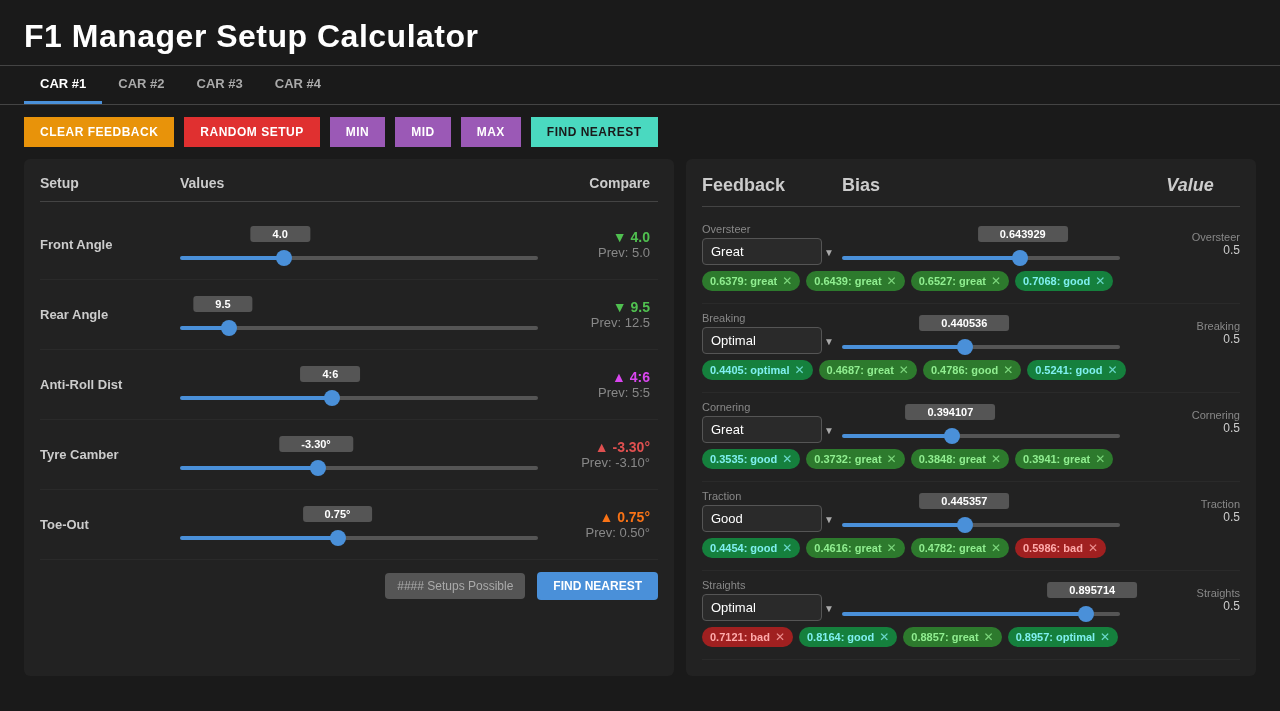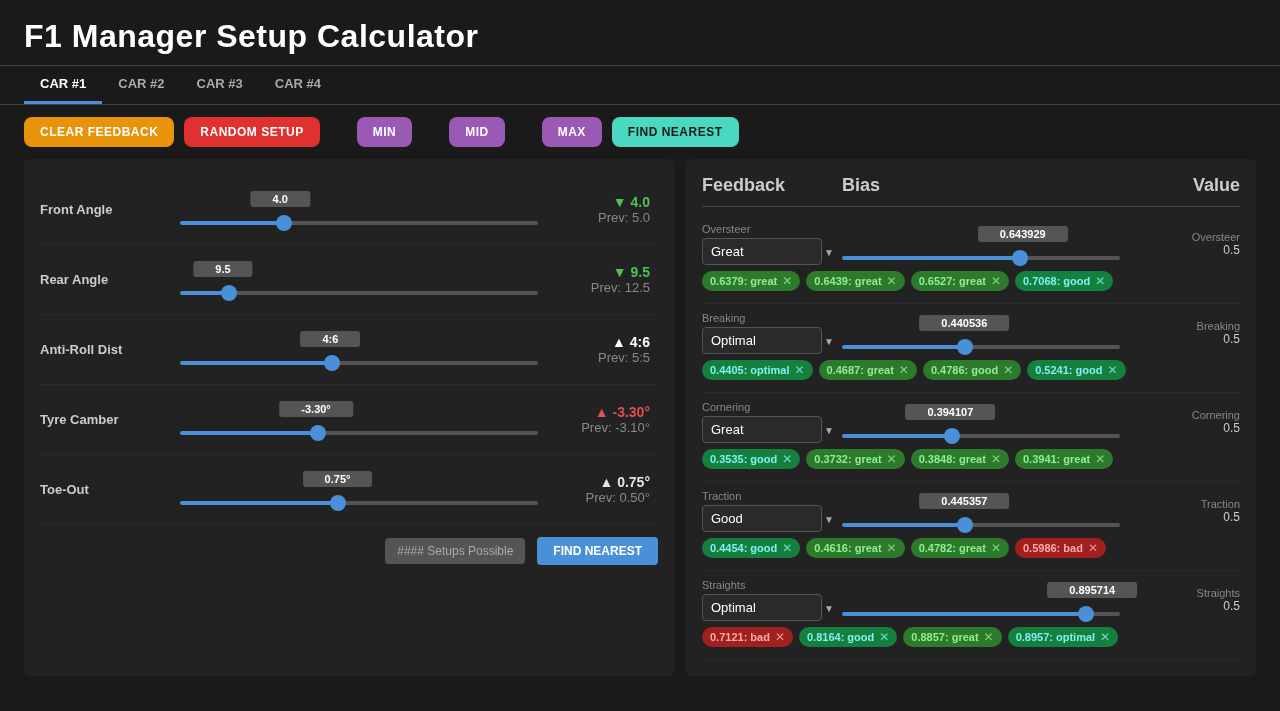--- a/index.html
+++ b/index.html
@@ -43,30 +43,30 @@
     }
     .toolbar {
       display: flex;
       gap: 10px;
       padding: 12px 24px;
       align-items: center;
     }
     .btn {
       padding: 8px 16px;
       border: none;
-      border-radius: 8px;
+      border-radius: 0;
       cursor: pointer;
       font-size: 12px;
       font-weight: bold;
       text-transform: uppercase;
       letter-spacing: 0.5px;
     }
     .btn-orange { background: #e8930a; color: #fff; }
     .btn-red { background: #e03030; color: #fff; }
-    .btn-purple { background: #9b59b6; color: #fff; margin-left: 27px; }
+    .btn-purple { background: #9b59b6; color: #fff; }
     .btn-cyan { background: #4ad9c0; color: #1a1a1a; }
     .main-content {
       display: flex;
       gap: 0;
       padding: 0 24px 16px;
     }
     .left-panel {
       flex: 0 0 650px;
       background: #222;
       border-radius: 6px;
@@ -264,20 +264,25 @@
   <button class="btn btn-red">RANDOM SETUP</button>
   <button class="btn btn-purple">MIN</button>
   <button class="btn btn-purple">MID</button>
   <button class="btn btn-purple">MAX</button>
   <button class="btn btn-cyan">FIND NEAREST</button>
 </div>
 
 <div class="main-content">
 
   <div class="left-panel">
+    <div class="panel-header">
+      <span>Setup</span>
+      <span>Values</span>
+      <span style="text-align:right; padding-right:8px;">Compare</span>
+    </div>
 
     <div class="setup-row">
       <div class="setup-name">Front Angle</div>
       <div class="slider-wrapper">
         <div class="val-tooltip" style="left:28%">4.0</div>
         <input type="range" min="0" max="100" value="28" style="--fill: 28%;">
       </div>
       <div class="compare-col">
         <div class="compare-val" style="color:#50c050">▼ 4.0</div>
         <div class="compare-prev">Prev: 5.0</div>
@@ -296,21 +301,21 @@
       </div>
     </div>
 
     <div class="setup-row">
       <div class="setup-name">Anti-Roll Dist</div>
       <div class="slider-wrapper">
         <div class="val-tooltip" style="left:42%">4:6</div>
         <input type="range" min="0" max="100" value="42" style="--fill: 42%;">
       </div>
       <div class="compare-col">
-        <div class="compare-val" style="color:#ffffff">▲ 4:6</div>
+        <div class="compare-val" style="color:#d946ef">▲ 4:6</div>
         <div class="compare-prev">Prev: 5:5</div>
       </div>
     </div>
 
     <div class="setup-row">
       <div class="setup-name">Tyre Camber</div>
       <div class="slider-wrapper">
         <div class="val-tooltip" style="left:38%">-3.30°</div>
         <input type="range" min="0" max="100" value="38" style="--fill: 38%;">
       </div>
@@ -320,39 +325,39 @@
       </div>
     </div>
 
     <div class="setup-row">
       <div class="setup-name">Toe-Out</div>
       <div class="slider-wrapper">
         <div class="val-tooltip" style="left:44%">0.75°</div>
         <input type="range" min="0" max="100" value="44" style="--fill: 44%;">
       </div>
       <div class="compare-col">
-        <div class="compare-val" style="color:#e5e5e5">▲ 0.75°</div>
+        <div class="compare-val" style="color:#f97316">▲ 0.75°</div>
         <div class="compare-prev">Prev: 0.50°</div>
       </div>
     </div>
 
     <div class="setups-bar">
       <div class="setups-count">
         <span>####</span>
         <span>Setups Possible</span>
       </div>
       <button class="btn-find">FIND NEAREST</button>
     </div>
   </div>
 
   <div class="right-panel">
     <div class="right-panel-header">
       <span>Feedback</span>
       <span>Bias</span>
-      <span style="text-align:right;">Value</span>
+      <span style="text-align:center;font-style:italic;">Value</span>
     </div>
 
     <div class="feedback-row">
       <div class="feedback-row-top">
         <div>
           <div style="color:#888; font-size:11px; margin-bottom:3px;">Oversteer</div>
           <div class="feedback-select-wrap">
             <select class="feedback-select">
               <option>Great</option><option>Good</option><option>Optimal</option><option>Bad</option>
             </select>

